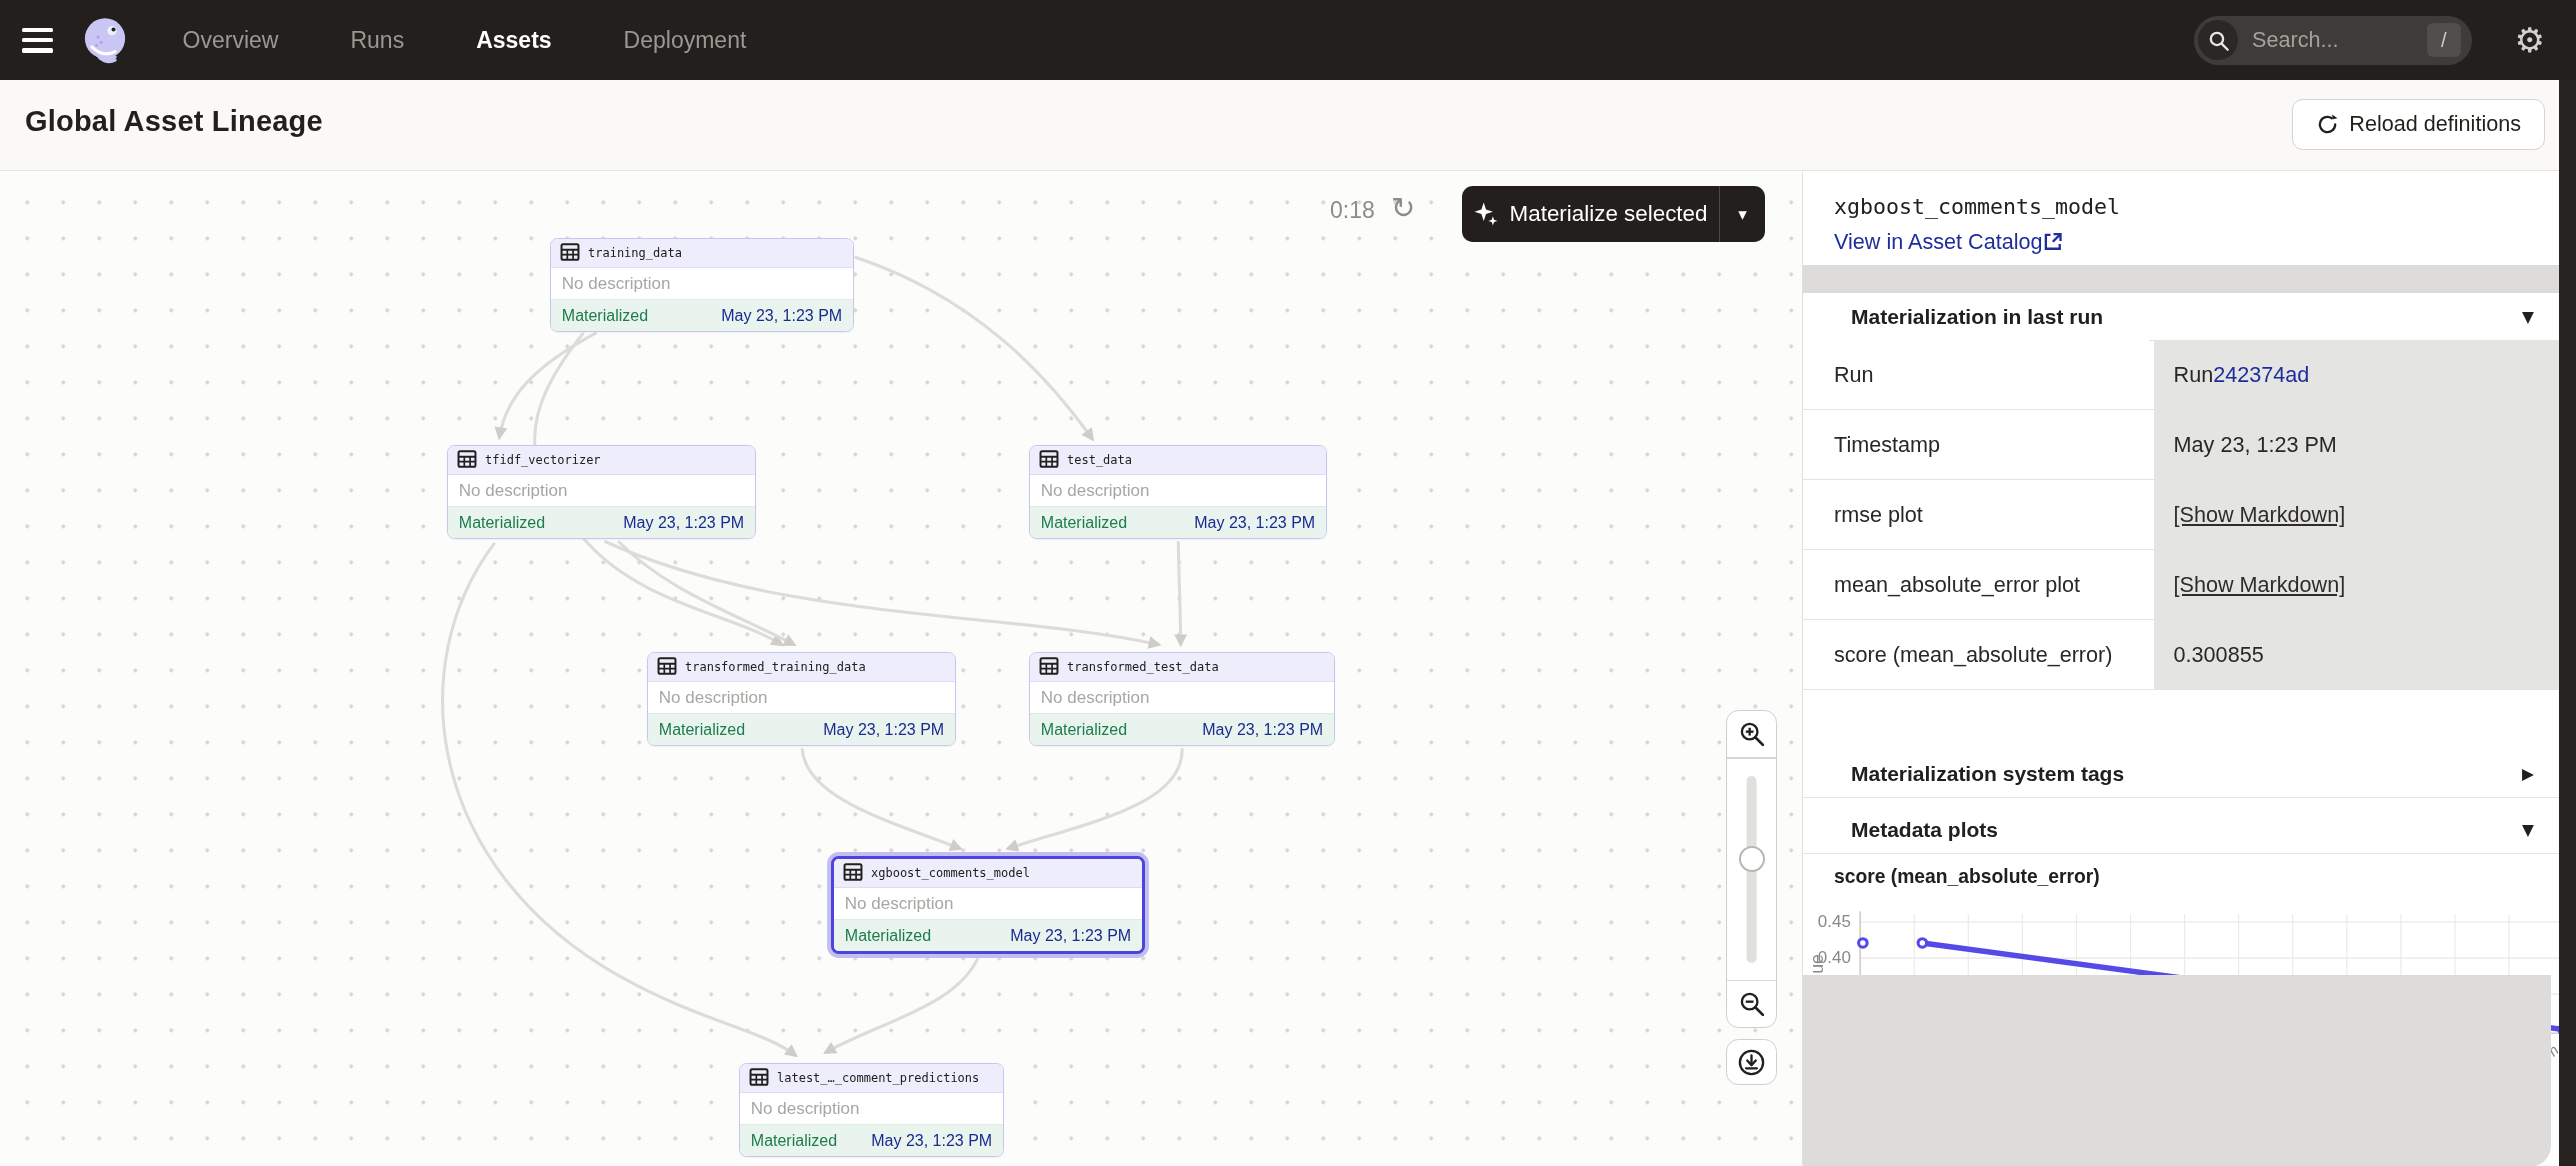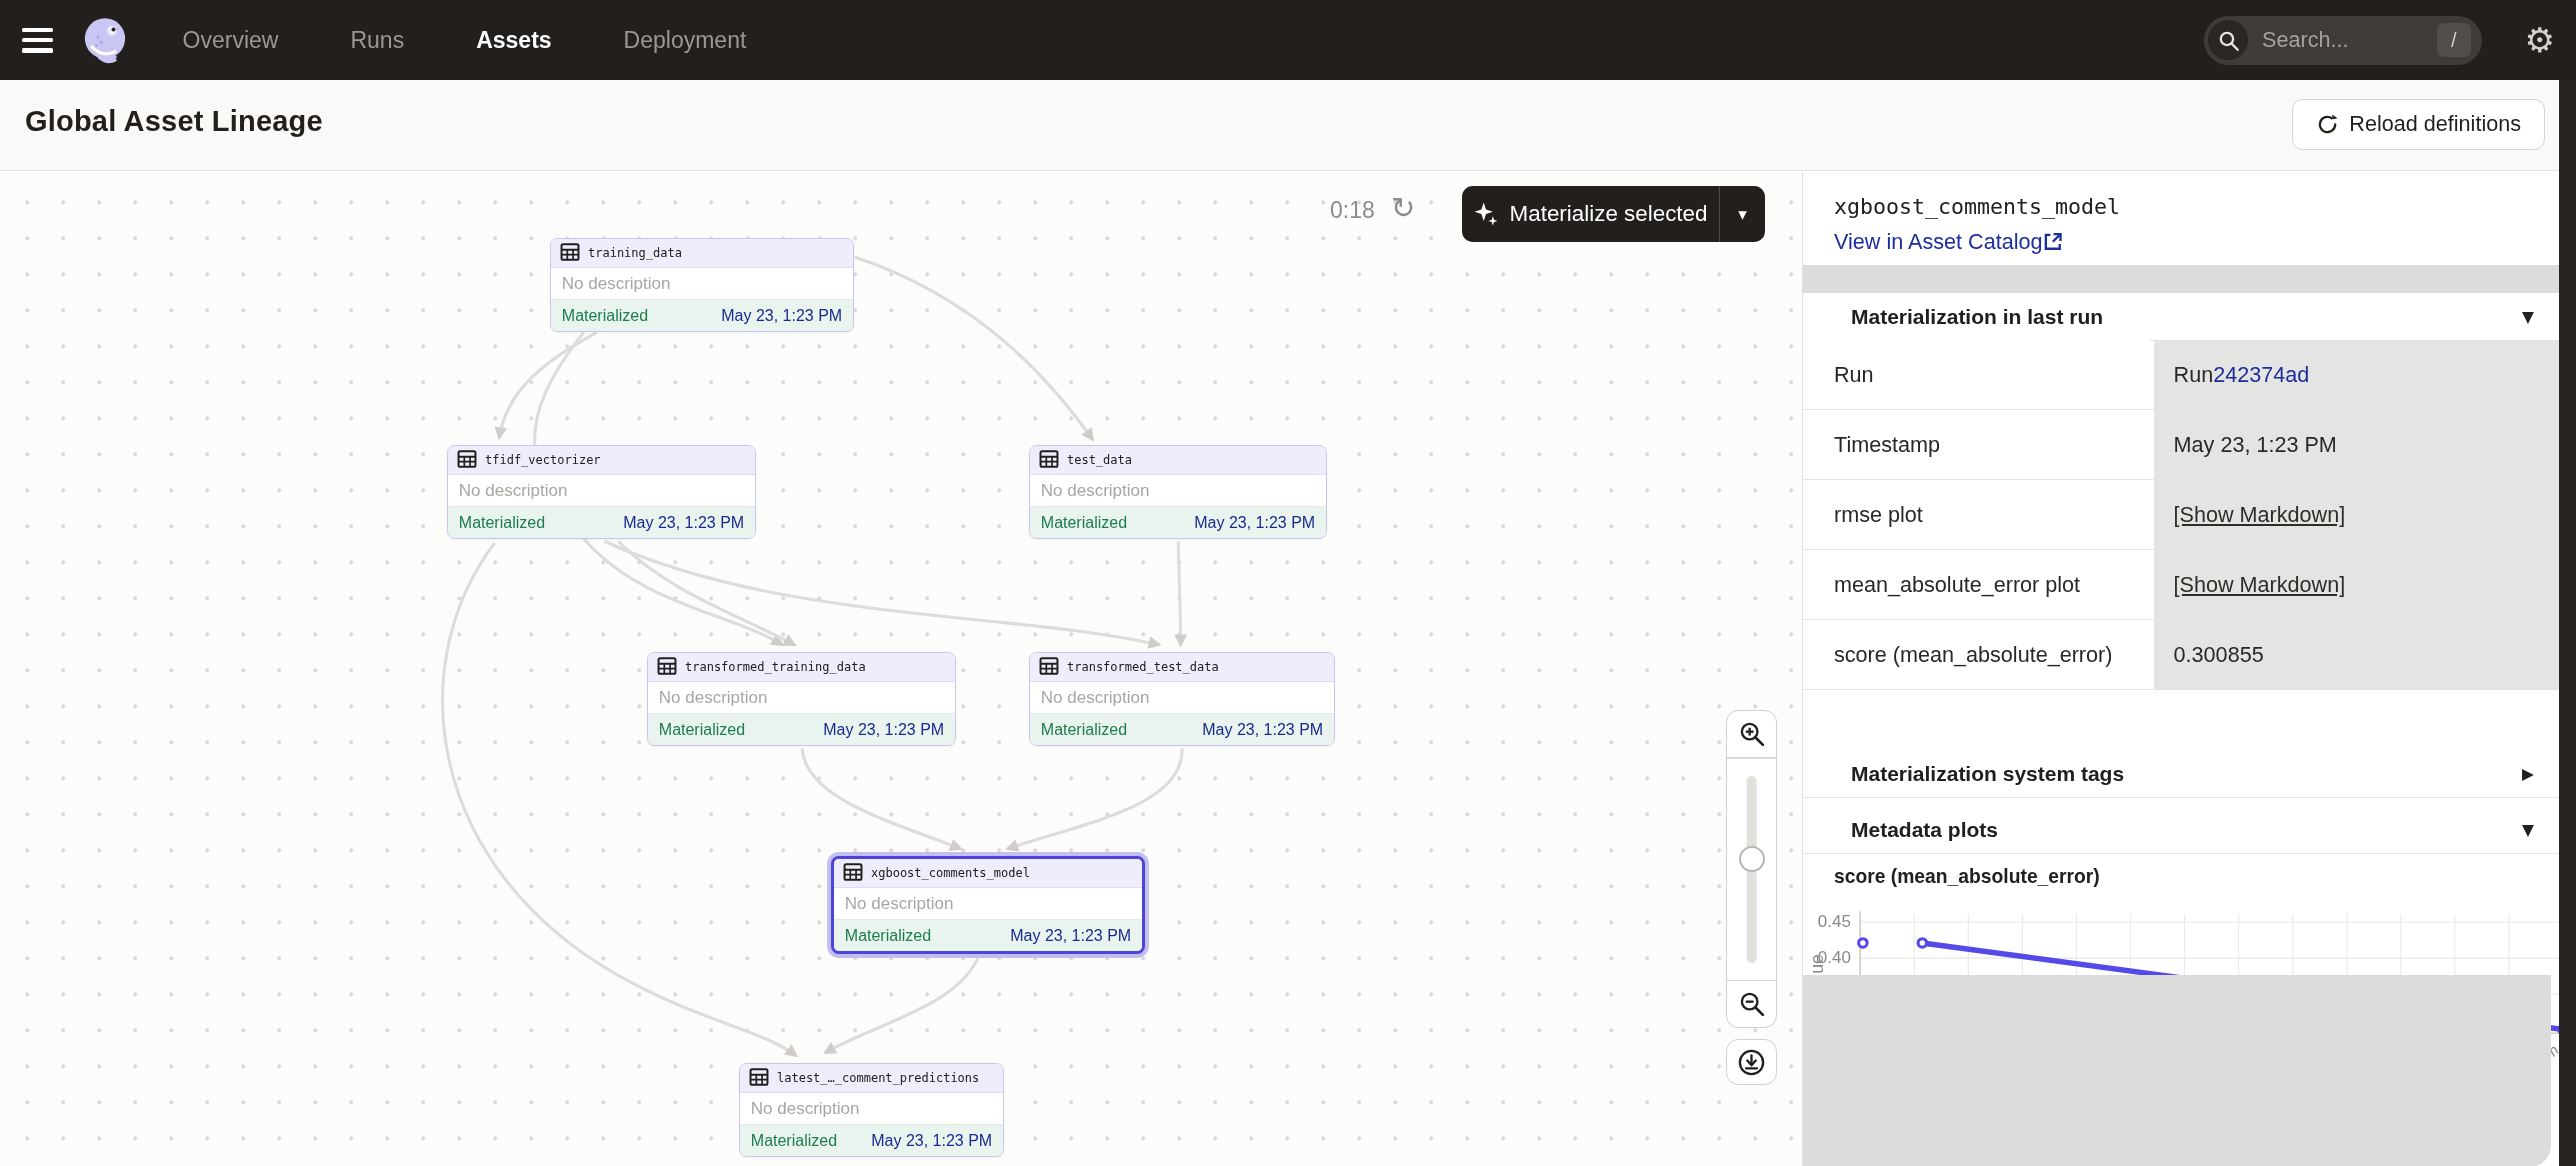--- a/index.html
+++ b/index.html
@@ -7,21 +7,21 @@
   .app { position:absolute; inset:0; width:2576px; height:1167px; }
 
   
   .topbar { position:absolute; left:0; top:0; width:2576px; height:80px; background:#221F1D; display:flex; align-items:center; }
   .hamburger { width:31px; height:25px; margin-left:21.6px; display:flex; flex-direction:column; justify-content:space-between; cursor:pointer; }
   .hamburger div { height:4.6px; background:#fff; border-radius:1.5px; }
   .logo { margin-left:28px; width:48px; height:48px; }
   .nav { display:flex; gap:72px; margin-left:54px; }
   .nav a { font-size:23px; color:#9B9894; text-decoration:none; }
   .nav a.active { color:#fff; font-weight:bold; }
-  .tb-right { margin-left:auto; display:flex; align-items:center; margin-right:21px; }
+  .tb-right { margin-left:auto; display:flex; align-items:center; margin-right:31px; }
   .search { width:278px; height:49px; background:#3E3B38; border-radius:25px; display:flex; align-items:center; position:relative; }
   .search .mag { width:40px; height:40px; border-radius:50%; background:#2A2725; margin-left:4.6px; display:flex; align-items:center; justify-content:center; }
   .search .ph { color:#A5A29E; font-size:21.6px; margin-left:14px; }
   .search .slash { position:absolute; right:10.8px; width:34px; height:34px; background:#514D4A; border-radius:6.2px; color:#CFCDCA; font-size:20px; display:flex; align-items:center; justify-content:center; }
   .gear { margin-left:43px; color:#D3D1CE; font-family:"DejaVu Sans",sans-serif; font-size:34px; line-height:1; cursor:pointer; }
 
   
   .pagehead { position:absolute; left:0; top:80px; width:2576px; height:91px; background:#FAF9F7; border-bottom:1.5px solid #E5E3E0; }
   .pagehead h1 { position:absolute; left:25px; top:25px; font-size:29px; color:#231F1B; letter-spacing:0.2px; }
   .reload-btn { position:absolute; right:31px; top:18.5px; height:51px; padding:0 23px; background:#fff; border:1.5px solid #D6D3D0; border-radius:10.8px; display:flex; align-items:center; gap:10.8px; font-size:21.6px; color:#231F1B; cursor:pointer; }

